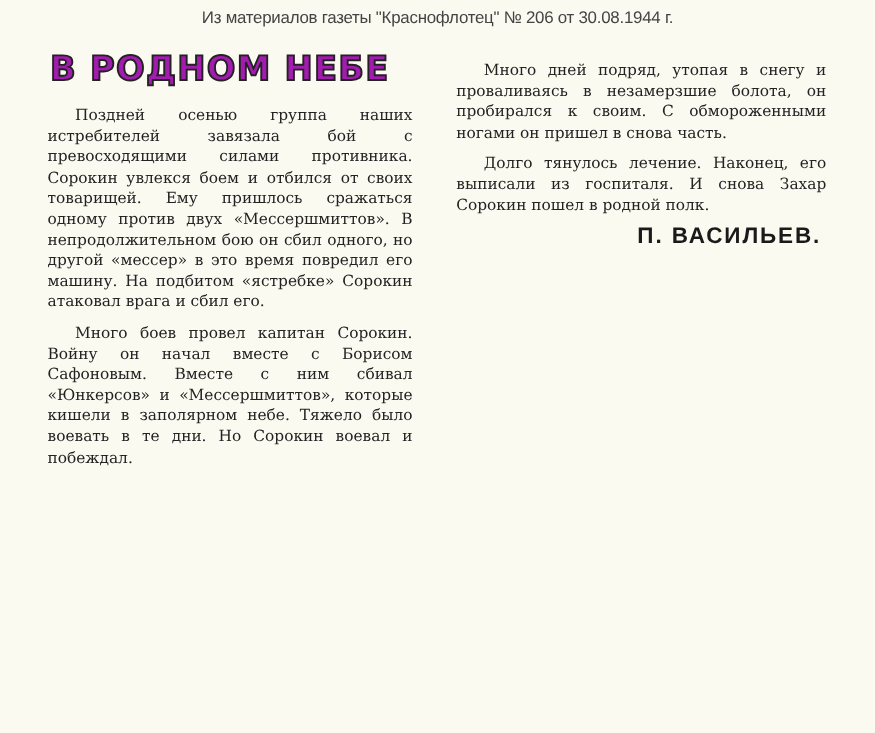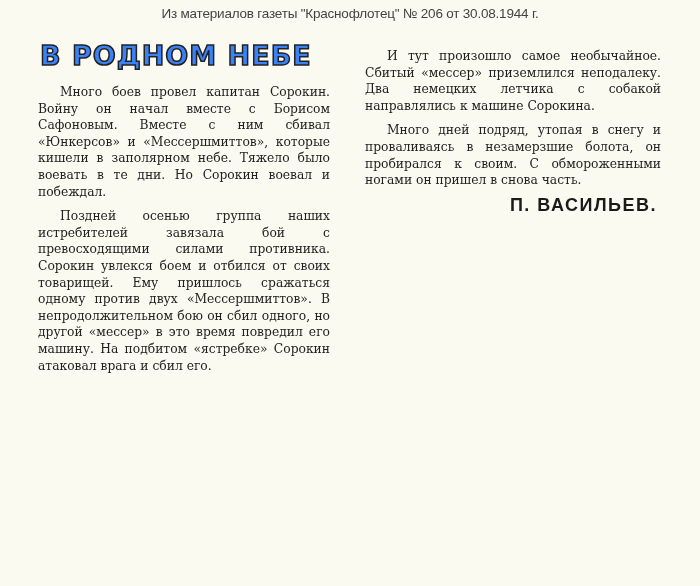--- a/index.html
+++ b/index.html
@@ -44,21 +44,21 @@
       width: 296px;
     }
     .title {
       position: absolute;
       left: 40px;
       top: 40px;
       font-family: "DejaVu Sans", sans-serif;
       font-weight: bold;
       font-size: 27px;
       letter-spacing: 1px;
-      color: #3b82f6;
+      color: #a21caf;
       -webkit-text-stroke: 1.5px #222;
       line-height: 32px;
     }
     .para {
       margin: 0 0 8px 0;
       text-align: justify;
       text-indent: 22px;
       hyphens: manual;
     }
     .signature {
@@ -73,21 +73,21 @@
     }
   </style>
 </head>
 <body>
 
 <div class="caption">Из материалов газеты "Краснофлотец" № 206 от 30.08.1944 г.</div>
 
 <div class="title">В РОДНОМ НЕБЕ</div>
 
 <div class="col col-left">
+  <p class="para">Поздней осенью группа наших истребителей завязала бой с превосходящими силами противника. Сорокин увлекся боем и отбился от своих товарищей. Ему пришлось сражаться одному против двух «Мессершмиттов». В непродолжительном бою он сбил одного, но другой «мессер» в это время повредил его машину. На подбитом «ястребке» Сорокин атаковал врага и сбил его.</p>
   <p class="para">Много боев провел капитан Сорокин. Войну он начал вместе с Борисом Сафоновым. Вместе с ним сбивал «Юнкерсов» и «Мессершмиттов», которые кишели в заполярном небе. Тяжело было воевать в те дни. Но Сорокин воевал и побеждал.</p>
-  <p class="para">Поздней осенью группа наших истребителей завязала бой с превосходящими силами противника. Сорокин увлекся боем и отбился от своих товарищей. Ему пришлось сражаться одному против двух «Мессершмиттов». В непродолжительном бою он сбил одного, но другой «мессер» в это время повредил его машину. На подбитом «ястребке» Сорокин атаковал врага и сбил его.</p>
 </div>
 
 <div class="col col-right">
-  <p class="para">И тут произошло самое необычайное. Сбитый «мессер» приземлился неподалеку. Два немецких летчика с собакой направлялись к машине Сорокина.</p>
   <p class="para">Много дней подряд, утопая в снегу и проваливаясь в незамерзшие болота, он пробирался к своим. С обмороженными ногами он пришел в снова часть.</p>
+  <p class="para">Долго тянулось лечение. Наконец, его выписали из госпиталя. И снова Захар Сорокин пошел в родной полк.</p>
   <div class="signature">П. ВАСИЛЬЕВ.</div>
 </div>
 
 </body></html>

